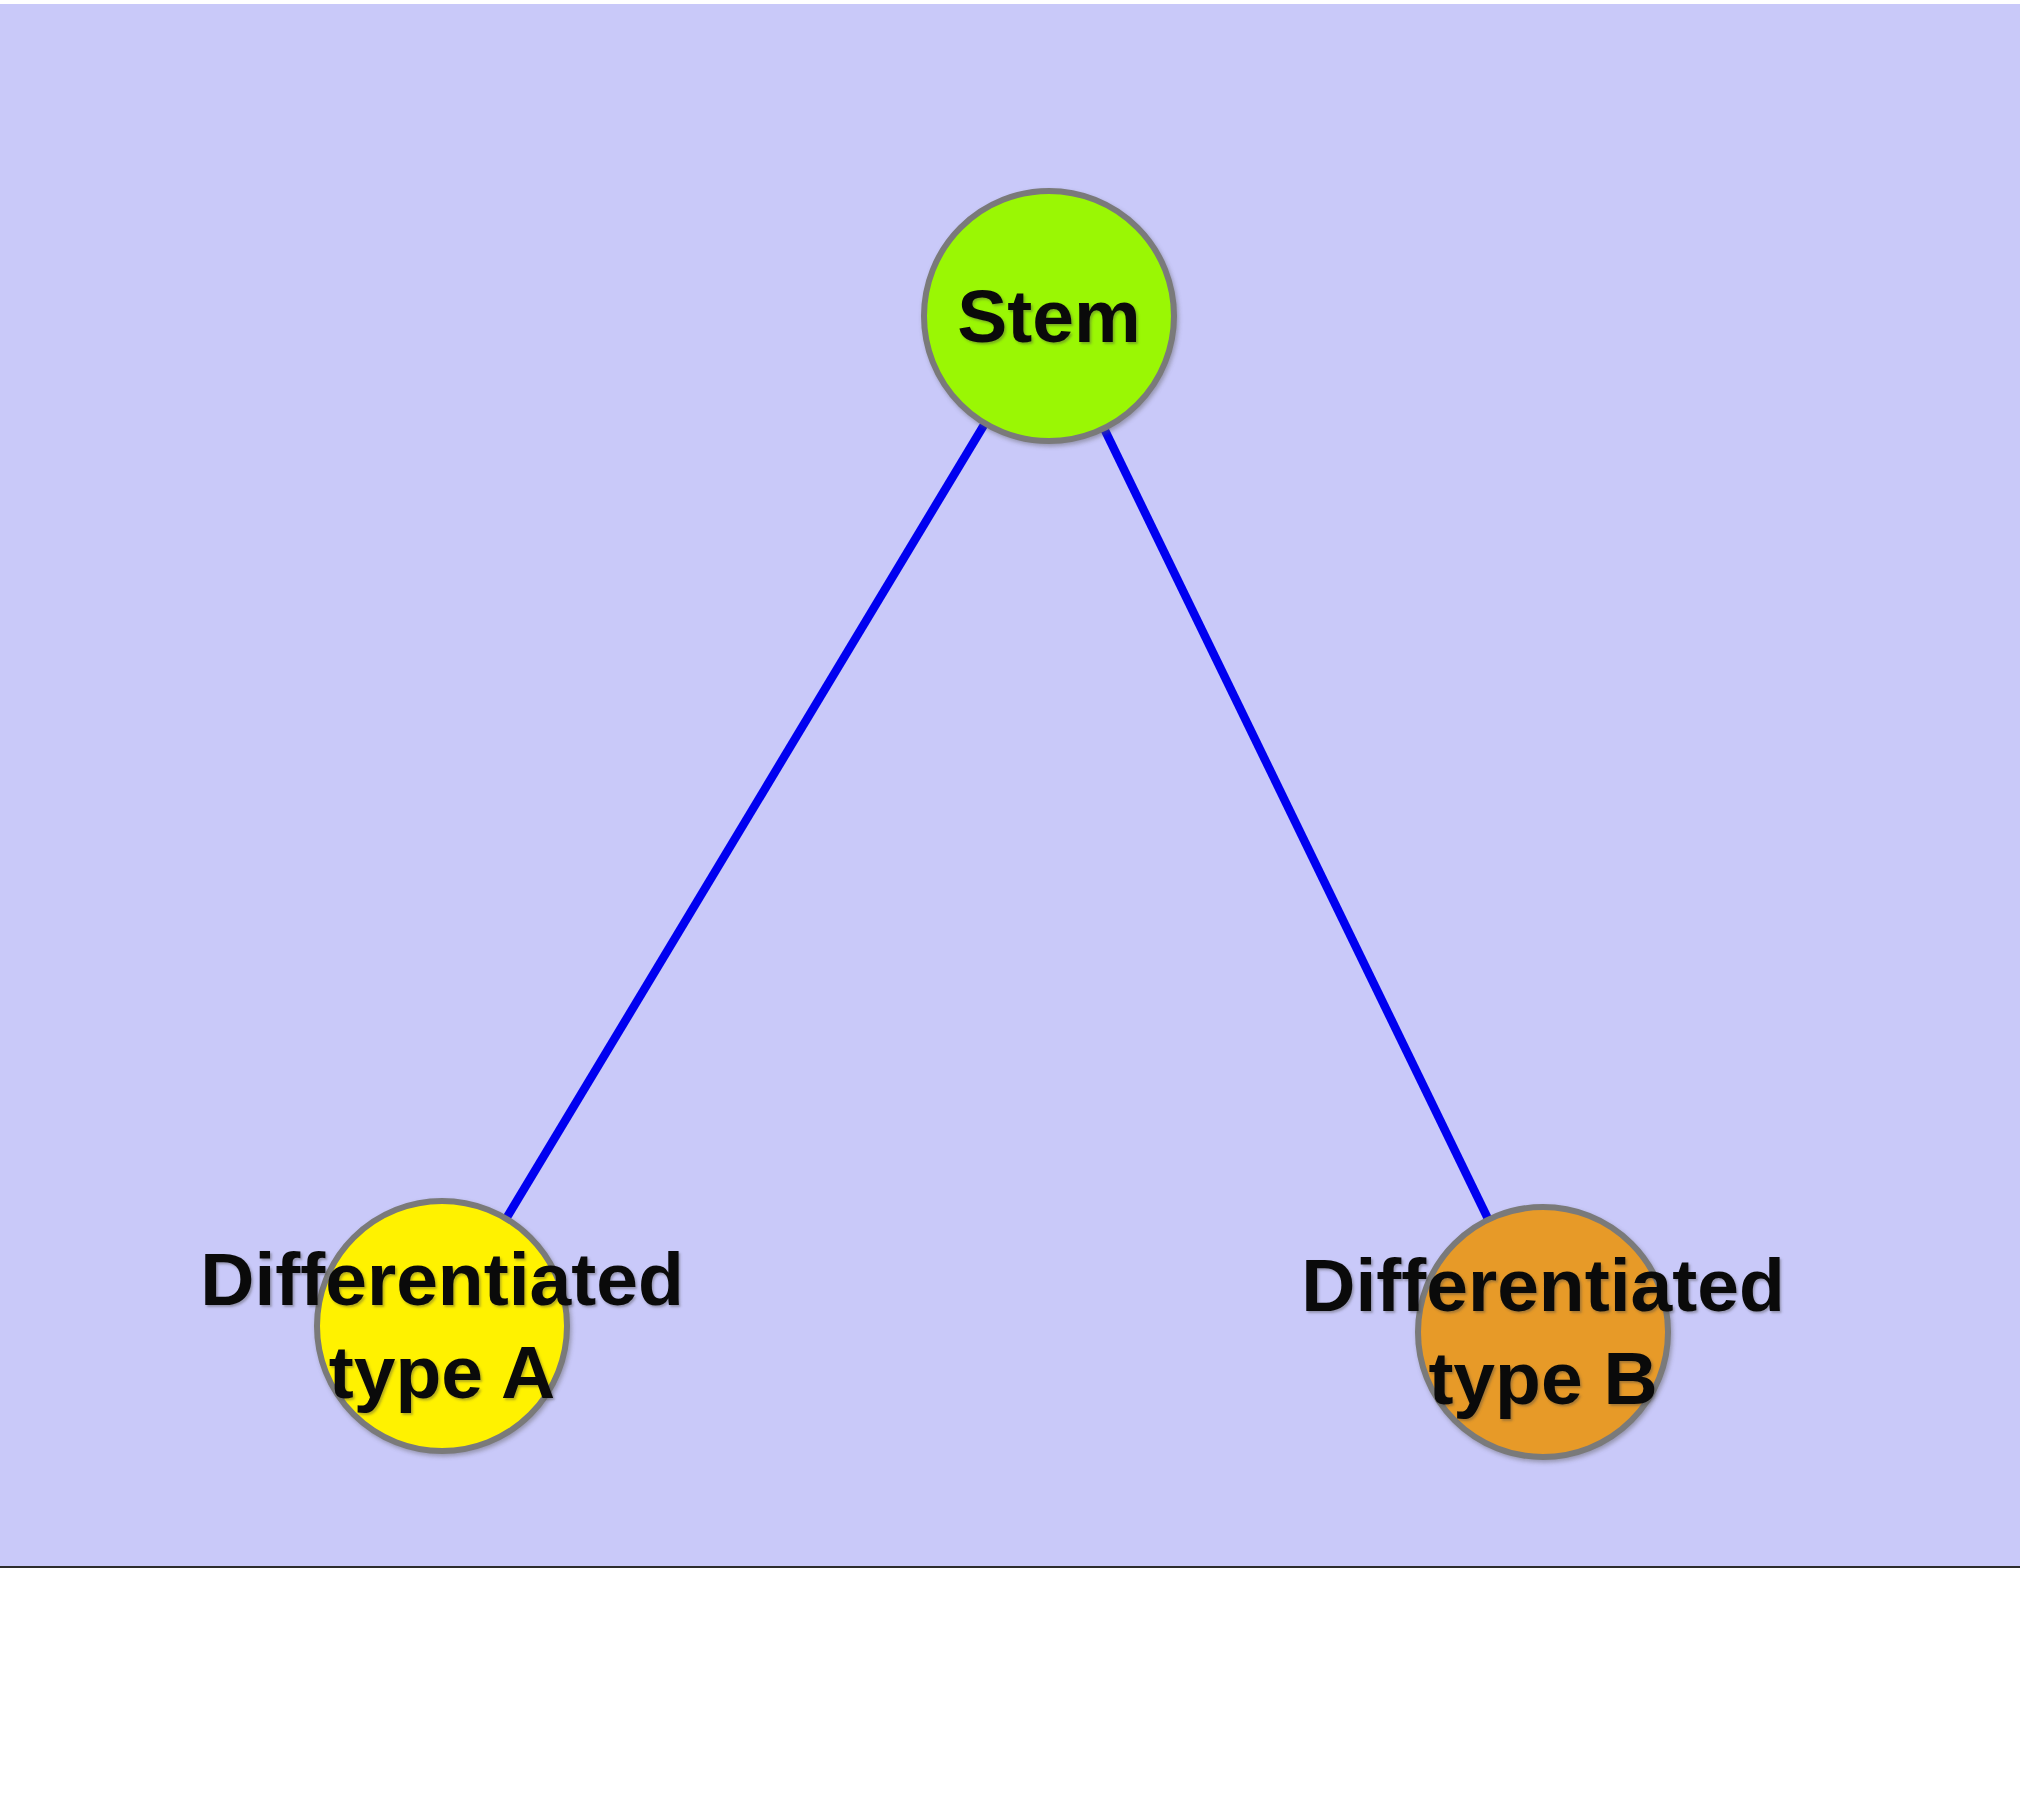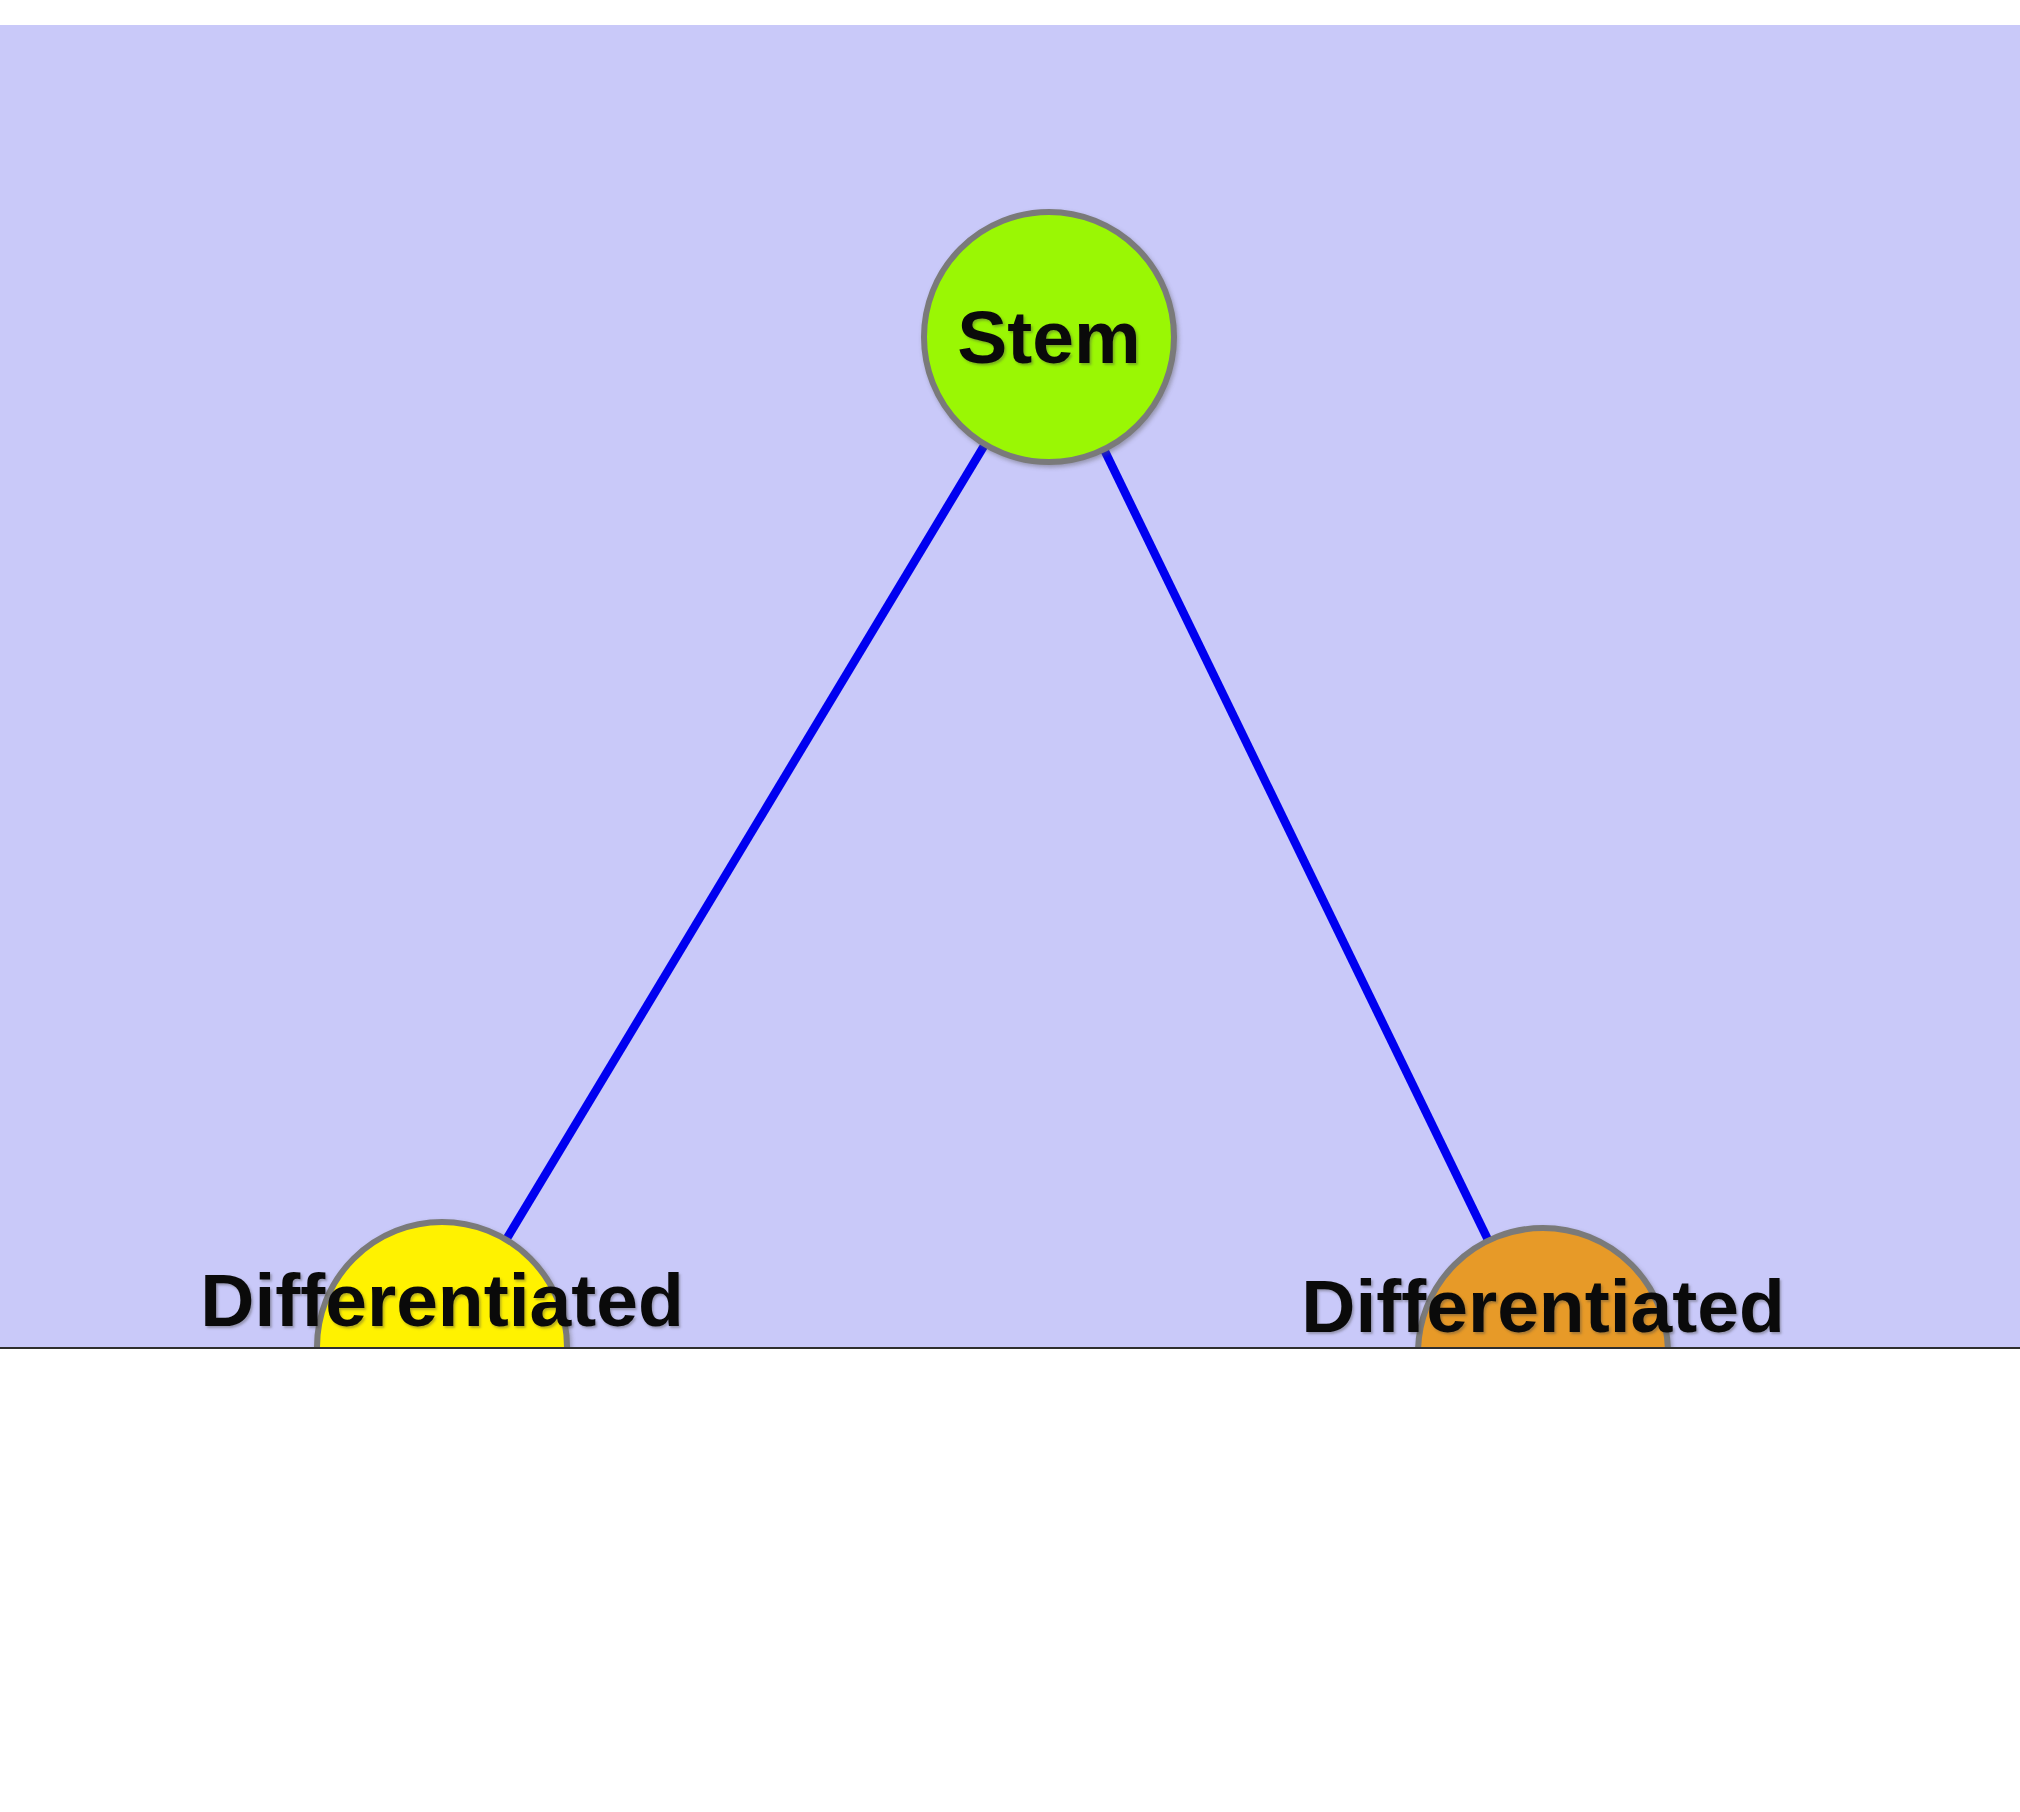--- a/index.html
+++ b/index.html
@@ -6,23 +6,22 @@
     margin: 0;
     padding: 0;
     width: 2021px;
     height: 1812px;
     overflow: hidden;
     font-family: "Liberation Sans", sans-serif;
   }
   .canvas {
     position: relative;
     width: 2021px;
-    height: 1328px;
+    height: 1568px;
     overflow: hidden;
-    margin-top: 21px;
   }
   .top-strip {
     position: absolute;
     left: 0; top: 0;
     width: 100%; height: 4.2px;
     background: #ffffff;
     z-index: 5;
   }
   .bottom-strip {
     position: absolute;

